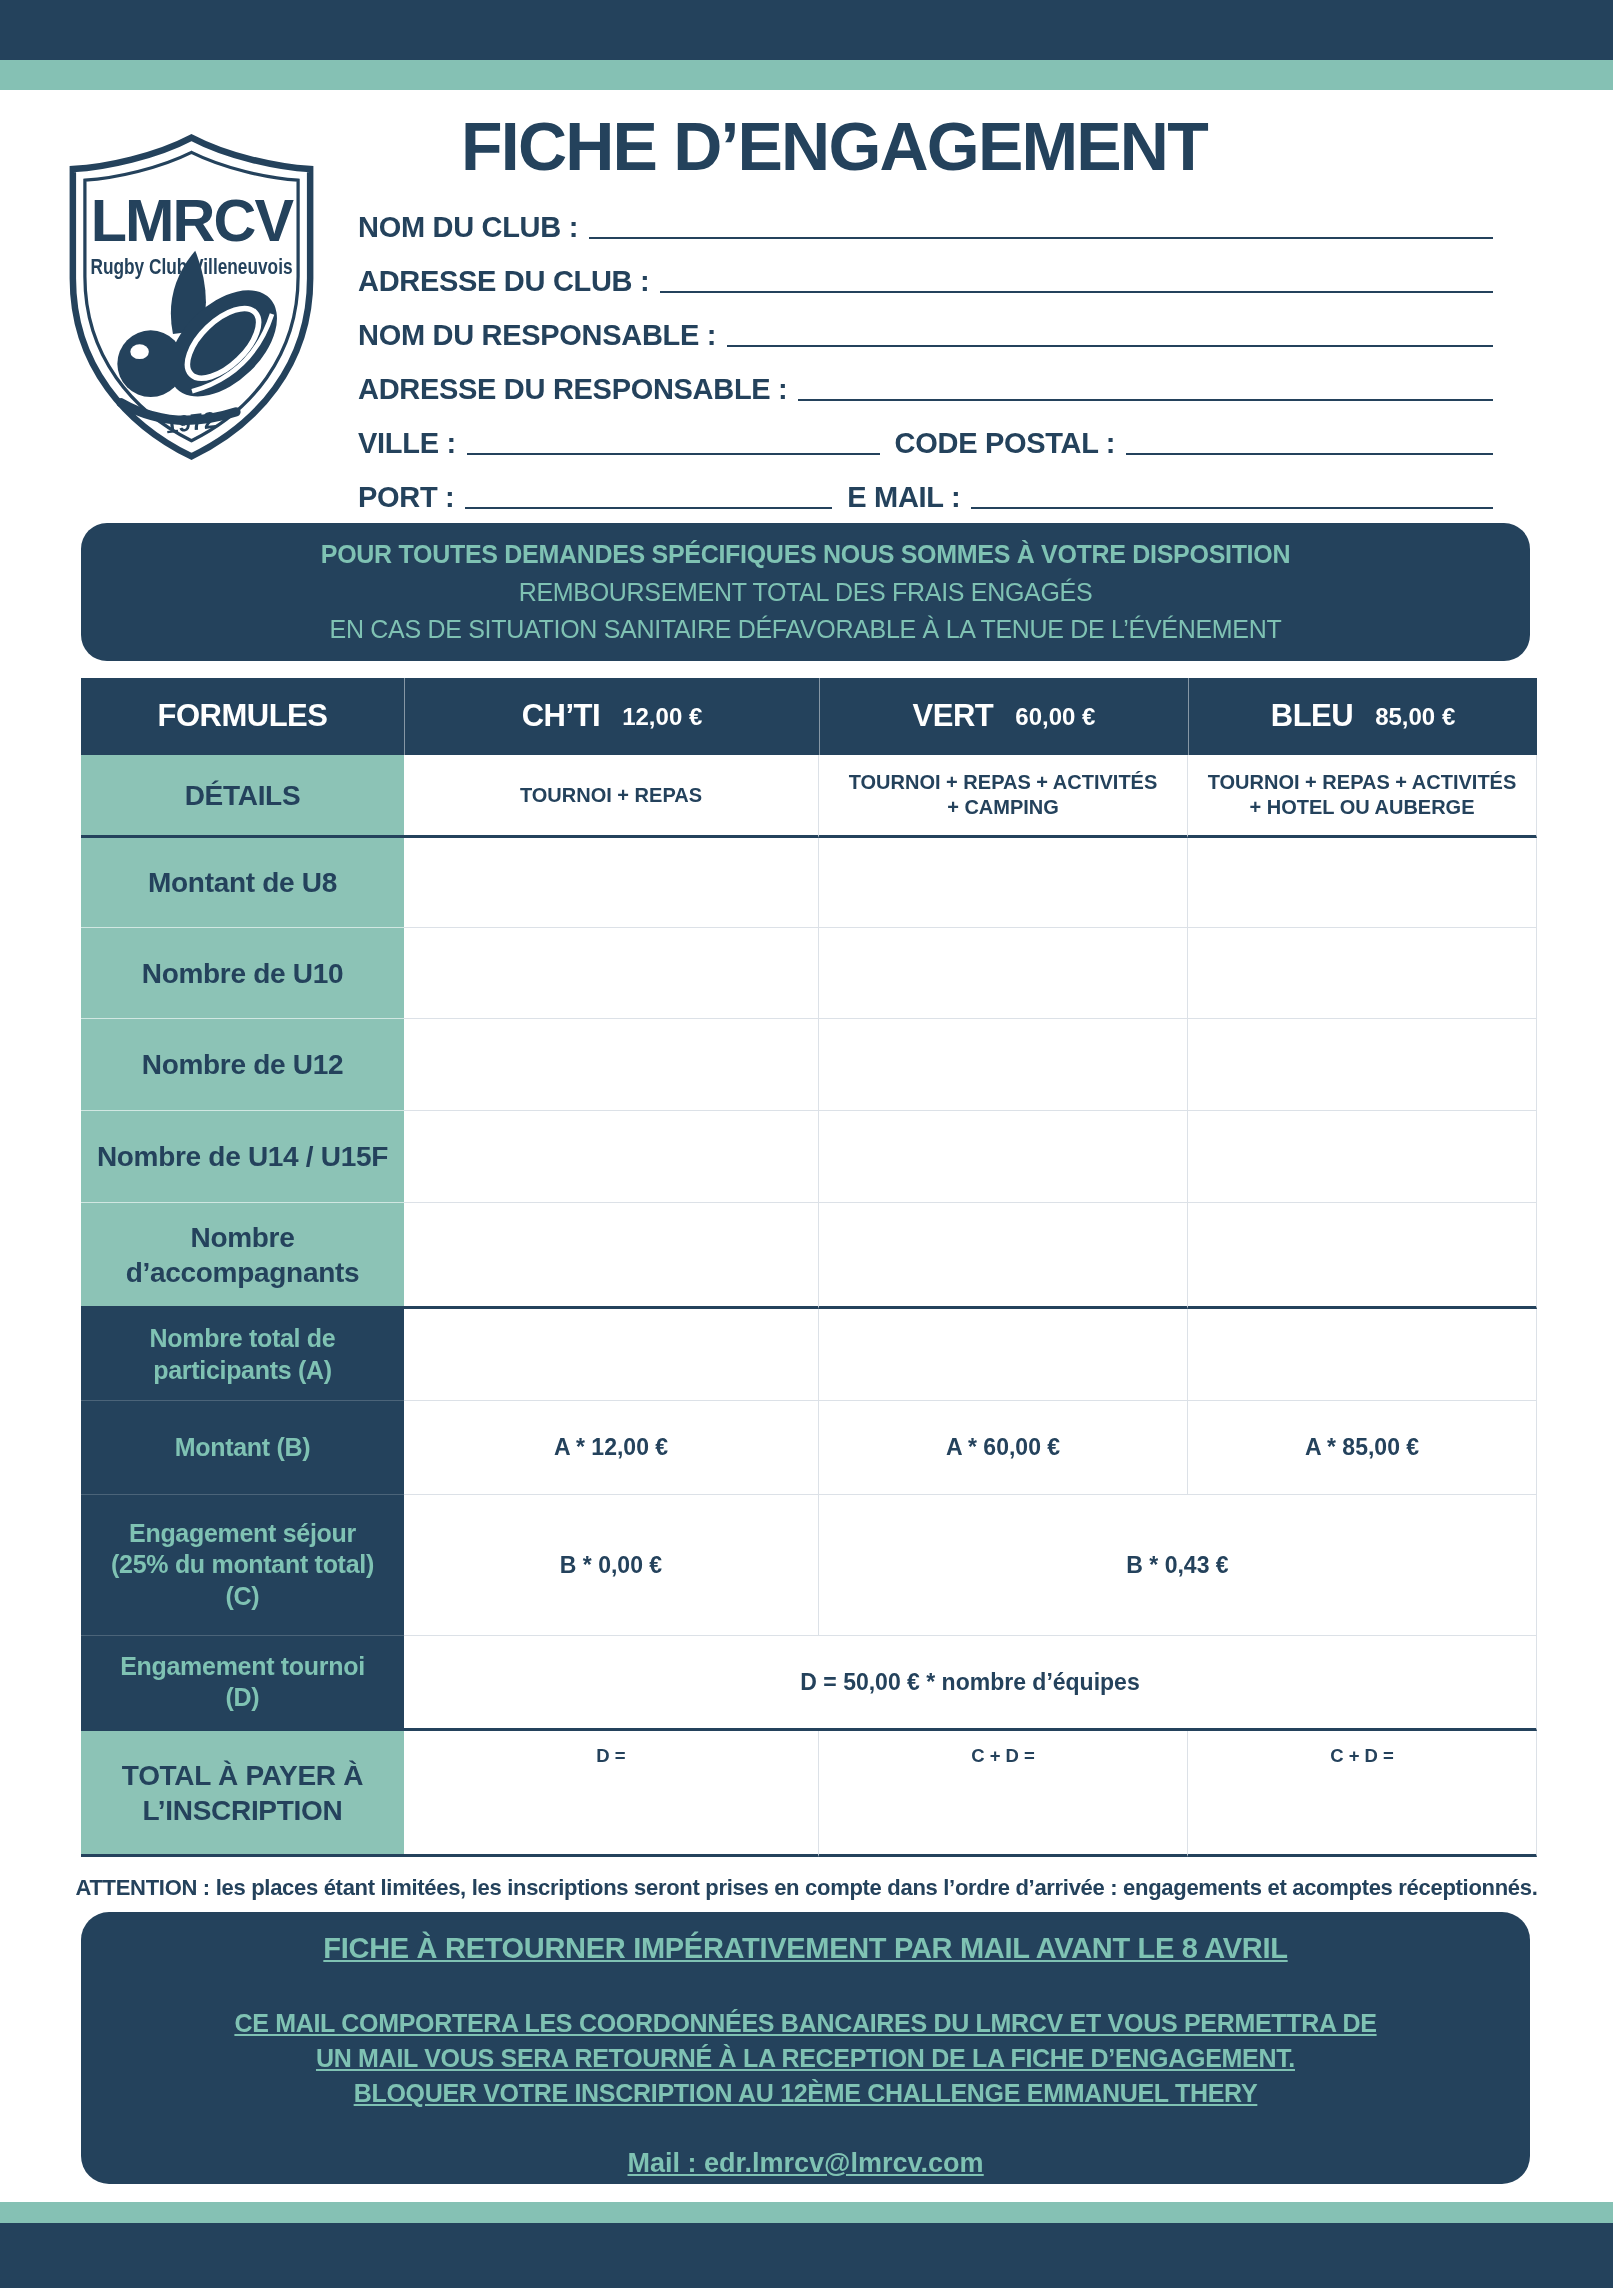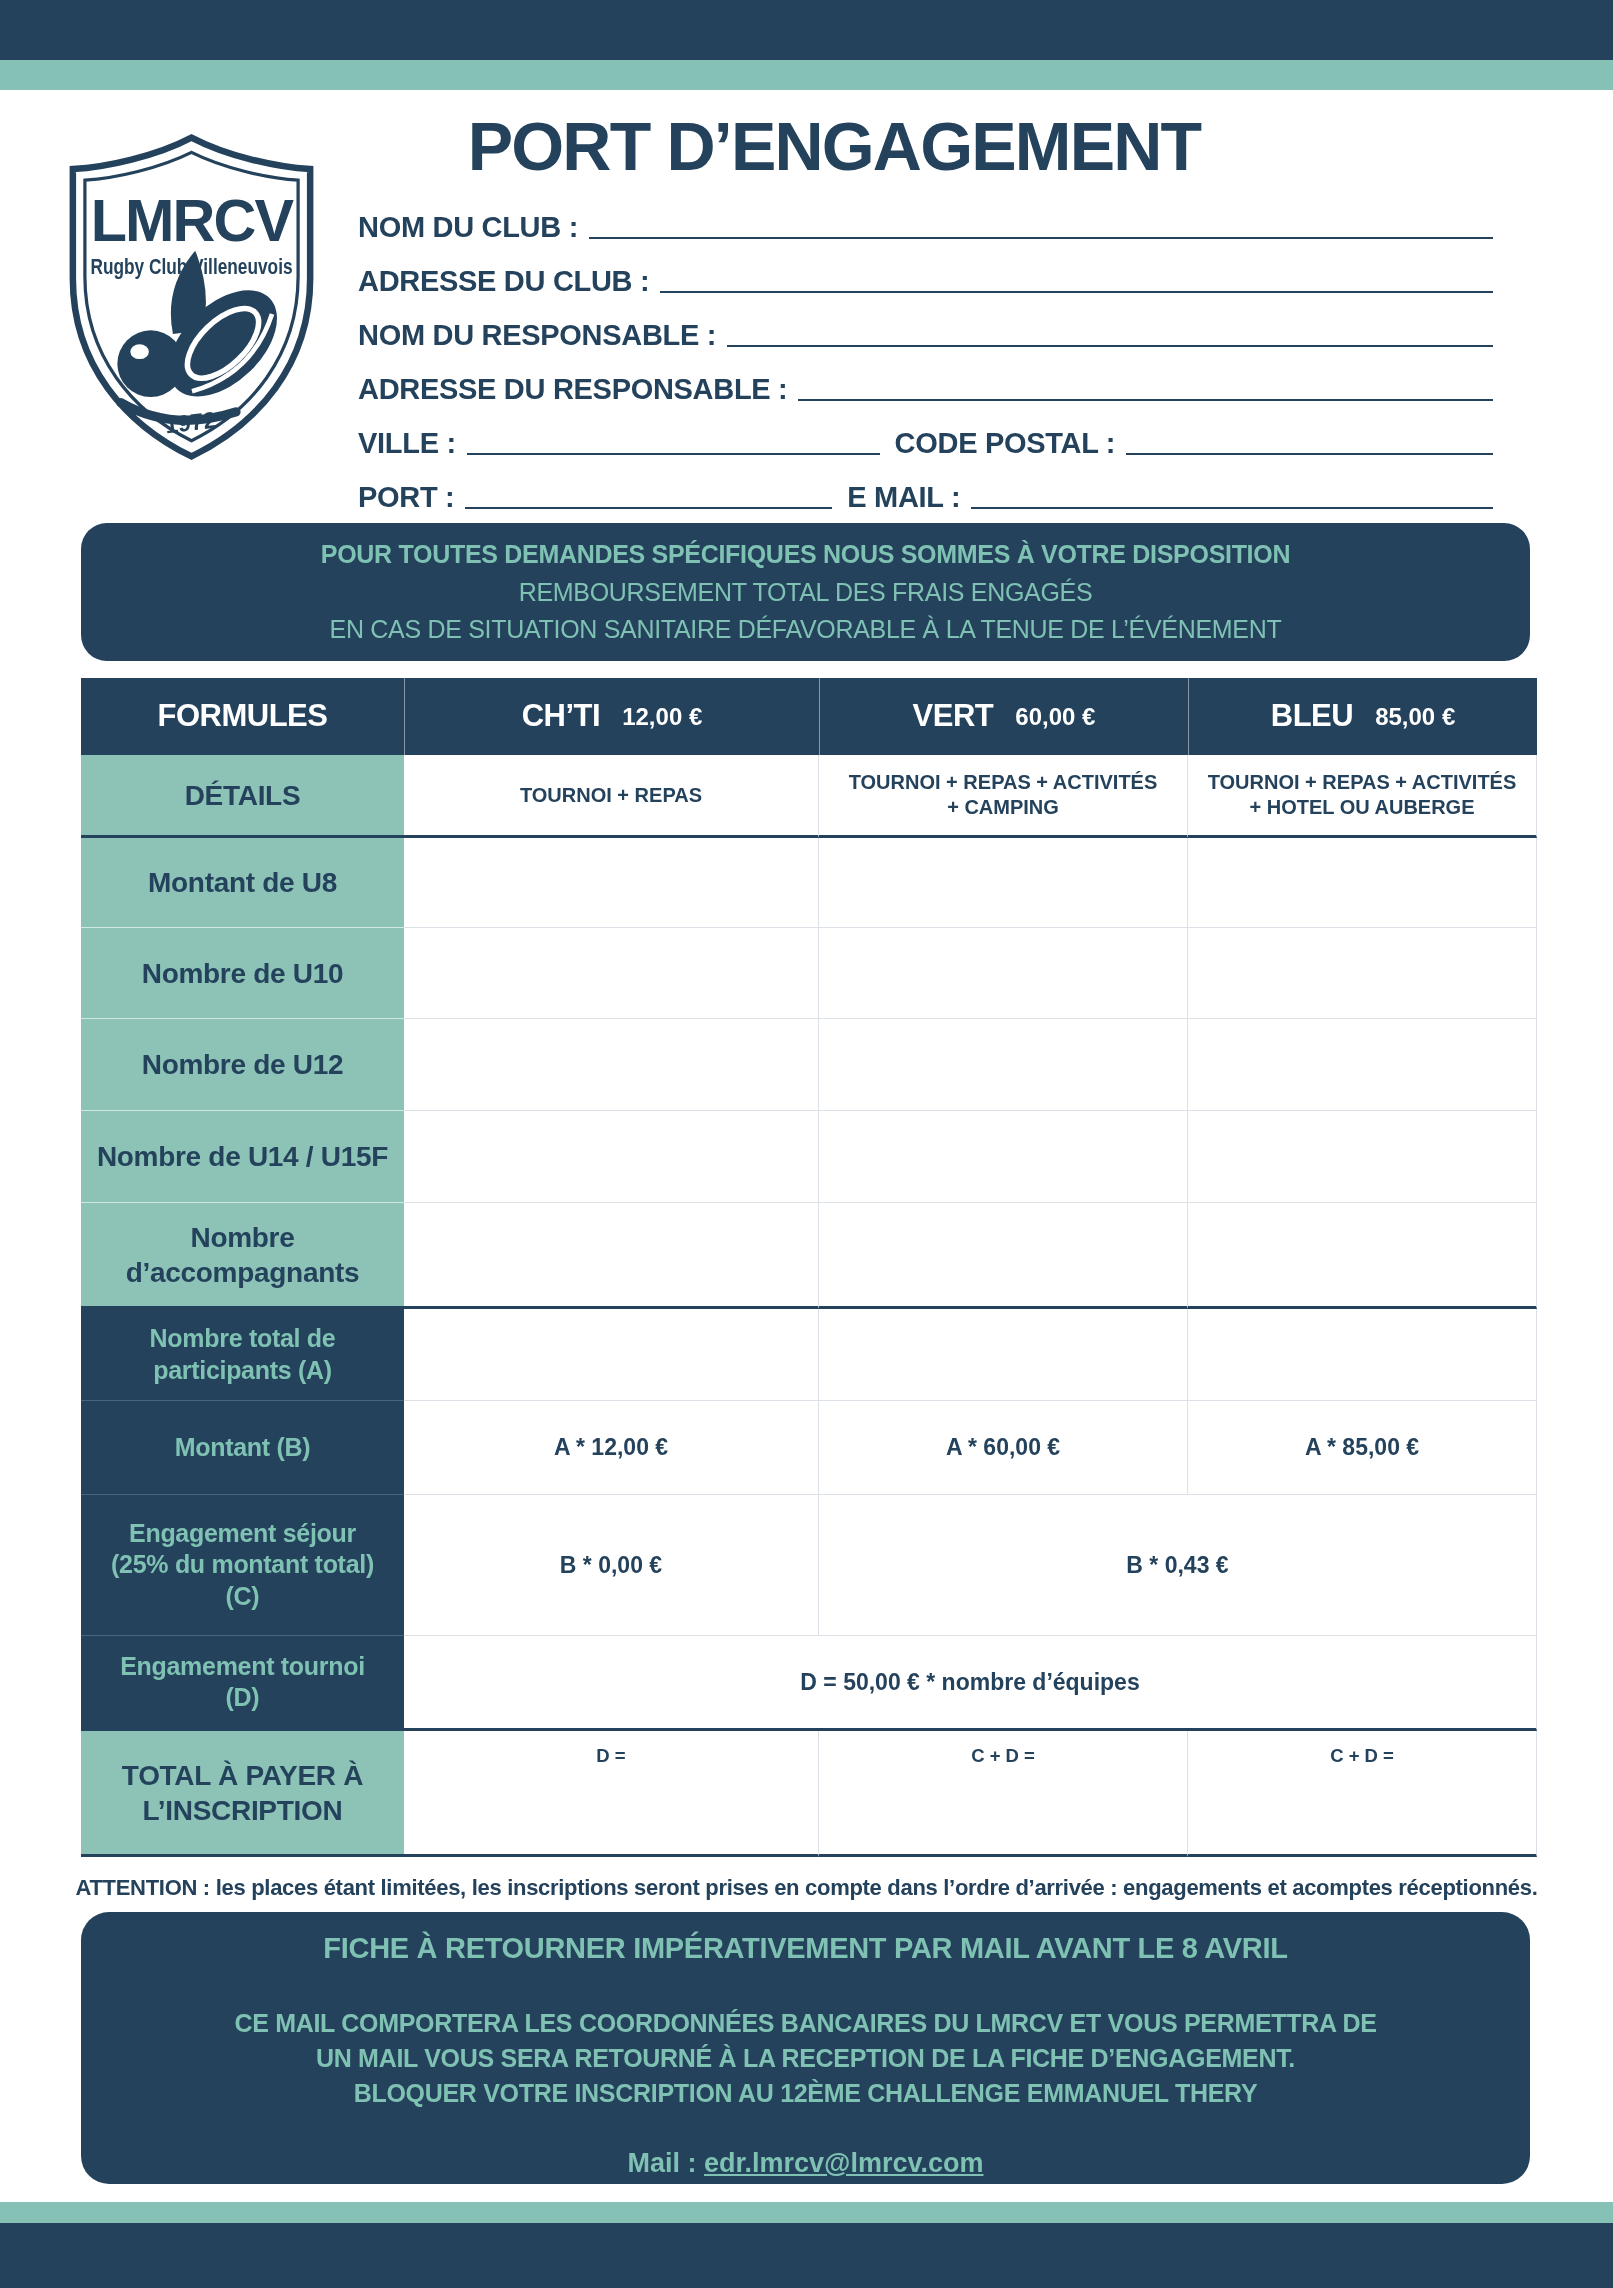--- a/index.html
+++ b/index.html
@@ -99,21 +99,21 @@
   .attention{
     position:absolute;left:31px;right:31px;top:1875px;
     text-align:center;font-size:22px;font-weight:bold;letter-spacing:-0.3px;
     color:var(--navy);white-space:nowrap;
   }
 
   .return-banner{
     position:absolute;left:81px;top:1912px;width:1449px;height:272px;
     background:var(--navy);border-radius:28px;
     display:flex;flex-direction:column;align-items:center;
-    color:var(--teal-text);text-align:center;
+    color:var(--teal-text);text-align:center;text-decoration:underline;
   }
   .return-banner .rb-title{font-size:29px;font-weight:bold;margin-top:20px;letter-spacing:-0.3px;}
   .return-banner .rb-body{margin-top:41px;}
   .return-banner .rb-line{font-size:25px;font-weight:bold;line-height:35px;letter-spacing:-0.3px;}
   .return-banner .rb-mail{margin-top:37px;font-size:27px;font-weight:bold;}
   .return-banner .rb-mail a{color:var(--teal-text);text-decoration:underline;cursor:pointer;}
 </style>
 </head>
 <body>
 
@@ -134,21 +134,21 @@
         <path d="M-60,14 Q0,46 60,14" fill="none" stroke="#ffffff" stroke-width="5"></path>
       </g>
       <circle cx="104" cy="250" r="36" fill="#24425C"></circle>
       <ellipse cx="92" cy="237" rx="10" ry="8" fill="#ffffff"></ellipse>
       <path d="M72,292 Q128,324 196,302" fill="none" stroke="#24425C" stroke-width="10" stroke-linecap="round"></path>
     </g>
     <text x="148" y="322" text-anchor="middle" font-family="Liberation Sans, DejaVu Sans, sans-serif" font-size="25" font-weight="bold" fill="#24425C" transform="rotate(-7 148 322)">1972</text>
   </svg>
 </div>
 
-<h1 class="title">PORT D’ENGAGEMENT</h1>
+<h1 class="title">FICHE D’ENGAGEMENT</h1>
 
 <div class="club-form">
   <div class="form-row">
     <span class="form-label">NOM DU CLUB :</span>
     <span class="form-line"></span>
   </div>
   <div class="form-row">
     <span class="form-label">ADRESSE DU CLUB :</span>
     <span class="form-line"></span>
   </div>

